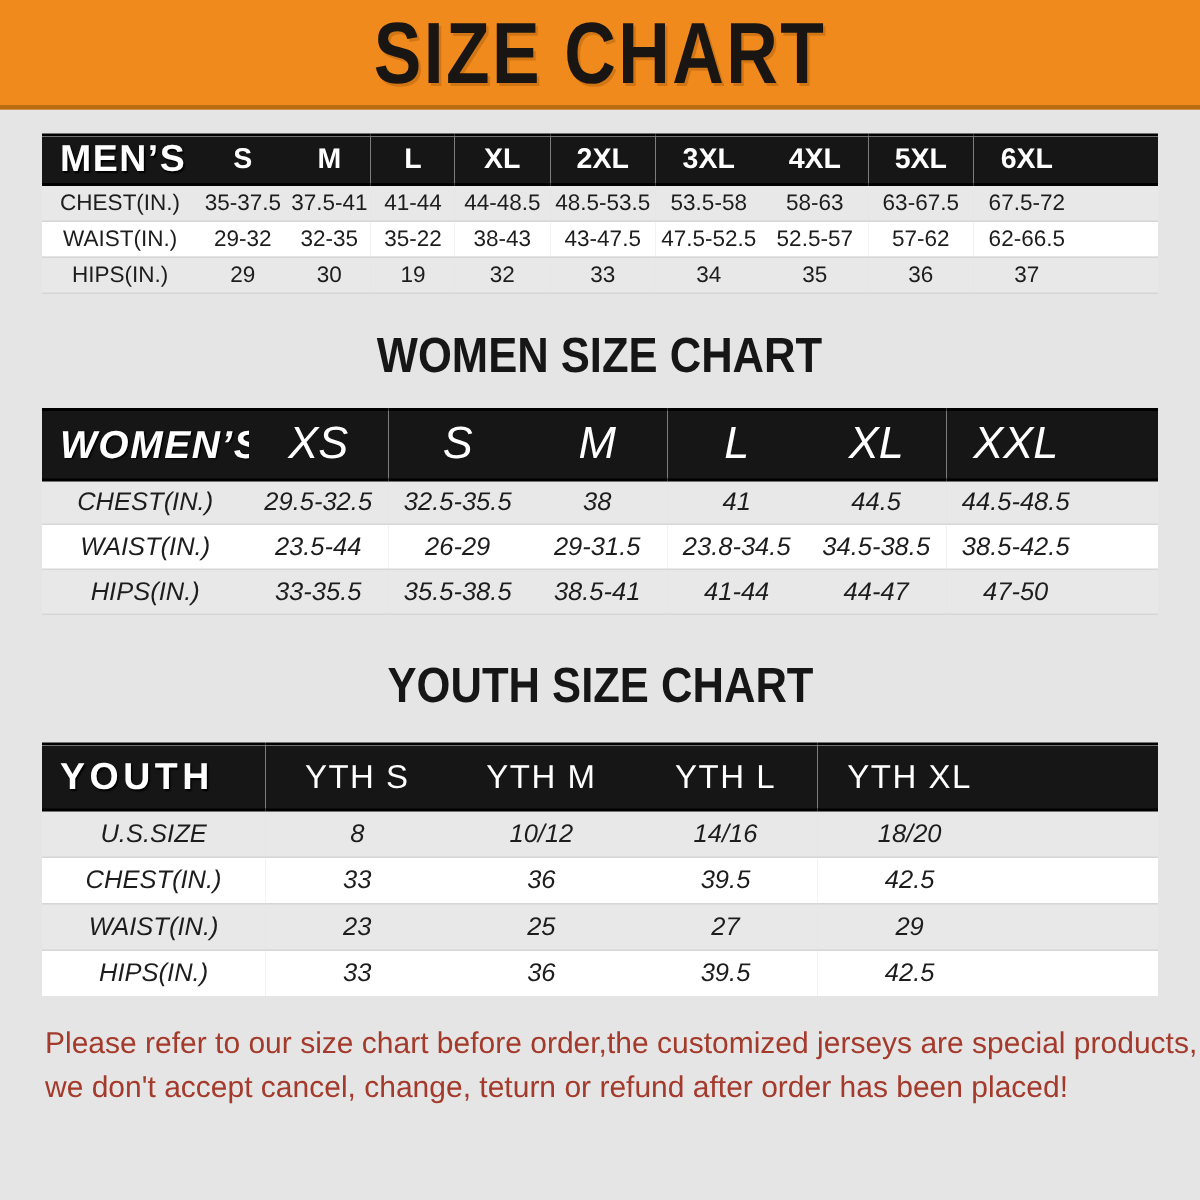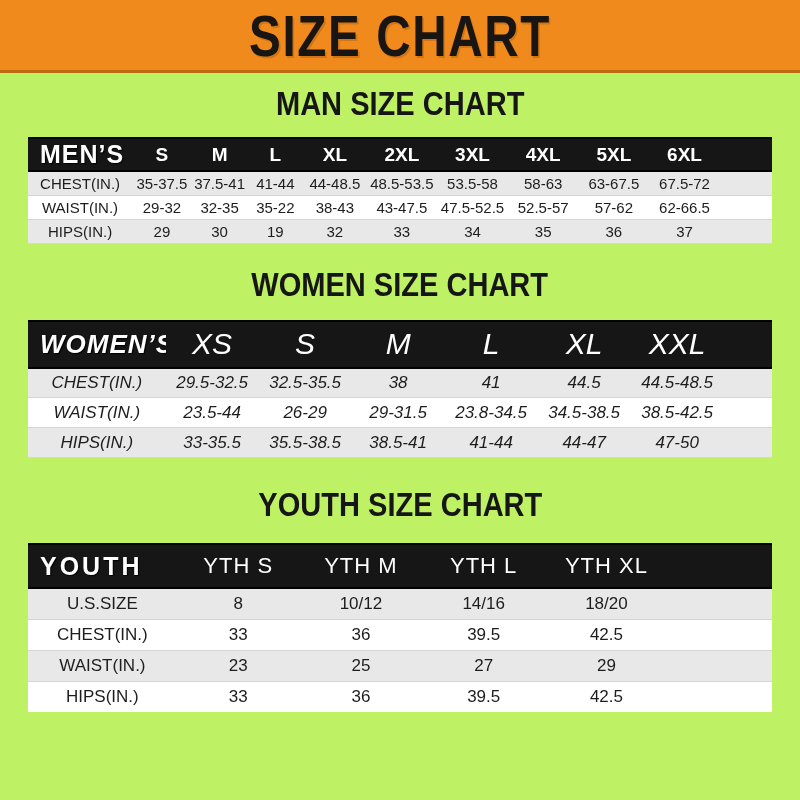--- a/index.html
+++ b/index.html
@@ -1,18 +1,18 @@
 <!DOCTYPE html>
 <html><head>
 <meta charset="utf-8">
 <style>
   * { margin:0; padding:0; box-sizing:border-box; }
   html,body { background:#ffffff; }
   .page {
-    width:800px; height:800px; background:#bef264; overflow:hidden;
+    width:800px; height:800px; background:#e5e5e5; overflow:hidden;
     font-family:"Liberation Sans", sans-serif; position:relative;
   }
   
   .banner {
     height:73px; background:#f08a1d;
     border-bottom:3px solid #b96d10;
     display:flex; align-items:center; justify-content:center;
   }
   .banner-title {
     display:inline-block; transform:scaleX(0.82);
@@ -56,41 +56,38 @@
   
   .women { margin-top:18px;font-style:italic; }
   .women thead th { height:47px; font-size:30px; font-weight:400; }
   .women thead th.corner { font-size:26px; font-weight:700; letter-spacing:1px; }
   .women td { height:30px; font-size:17px; color:#1d1d1d; }
 
   
   .youth { margin-top:21px; }
   .youth thead th { height:44px; font-size:22px; font-weight:400; letter-spacing:1px; }
   .youth thead th.corner { font-size:25px; font-weight:700; letter-spacing:3px; }
-  .youth td { height:31px; font-size:17px; color:#1d1d1d; }
+  .youth td { height:31px; font-size:17px; color:#1d1d1d;font-style:italic; }
 
   
   .footer { margin:18px 28px 0 30px; }
   .footer p {
     font-size:20px; line-height:29px; font-weight:400;
     color:#a43a2b; white-space:nowrap;
   }
 </style>
 </head>
 <body>
 
 <div class="page">
 
   <div class="banner">
     <span class="banner-title">SIZE CHART</span>
   </div>
 
-  <div class="sec-title">
-    <span>MAN SIZE CHART</span>
-  </div>
 
   <table class="men">
     <colgroup>
       <col style="width:14%">
         <col style="width:8%">
         <col style="width:7.5%">
         <col style="width:7.5%">
       <col style="width:8.5%">
         <col style="width:9.5%">
         <col style="width:9.5%">
@@ -270,14 +267,18 @@
         <td class="rlabel">HIPS(IN.)</td>
         <td>33</td>
         <td>36</td>
         <td>39.5</td>
         <td>42.5</td>
         <td></td>
       </tr>
     </tbody>
   </table>
 
+  <div class="footer">
+    <p>Please refer to our size chart before order,the customized jerseys are special products,</p>
+    <p>we don't accept cancel, change, teturn or refund after order has been placed!</p>
+  </div>
 
 </div>
 
 </body></html>

